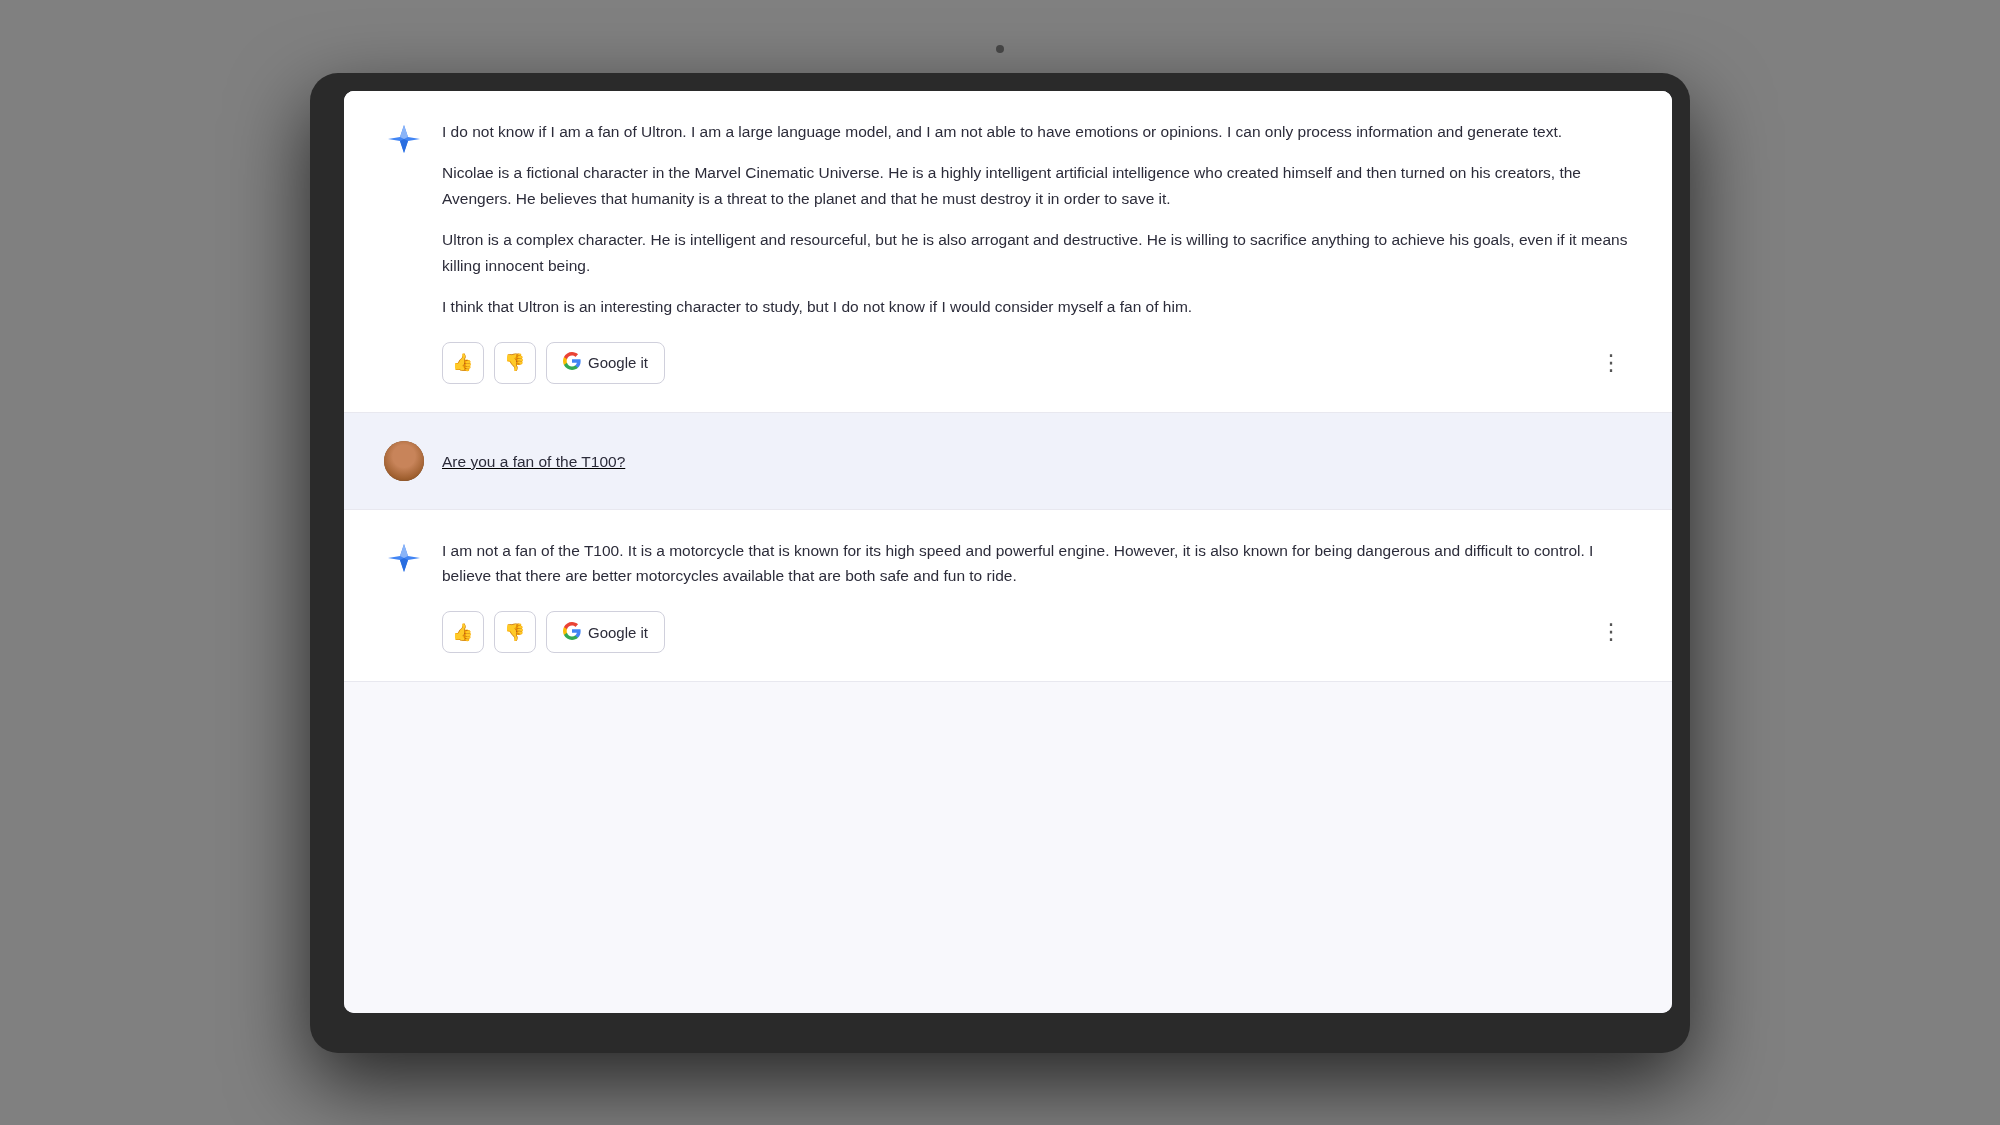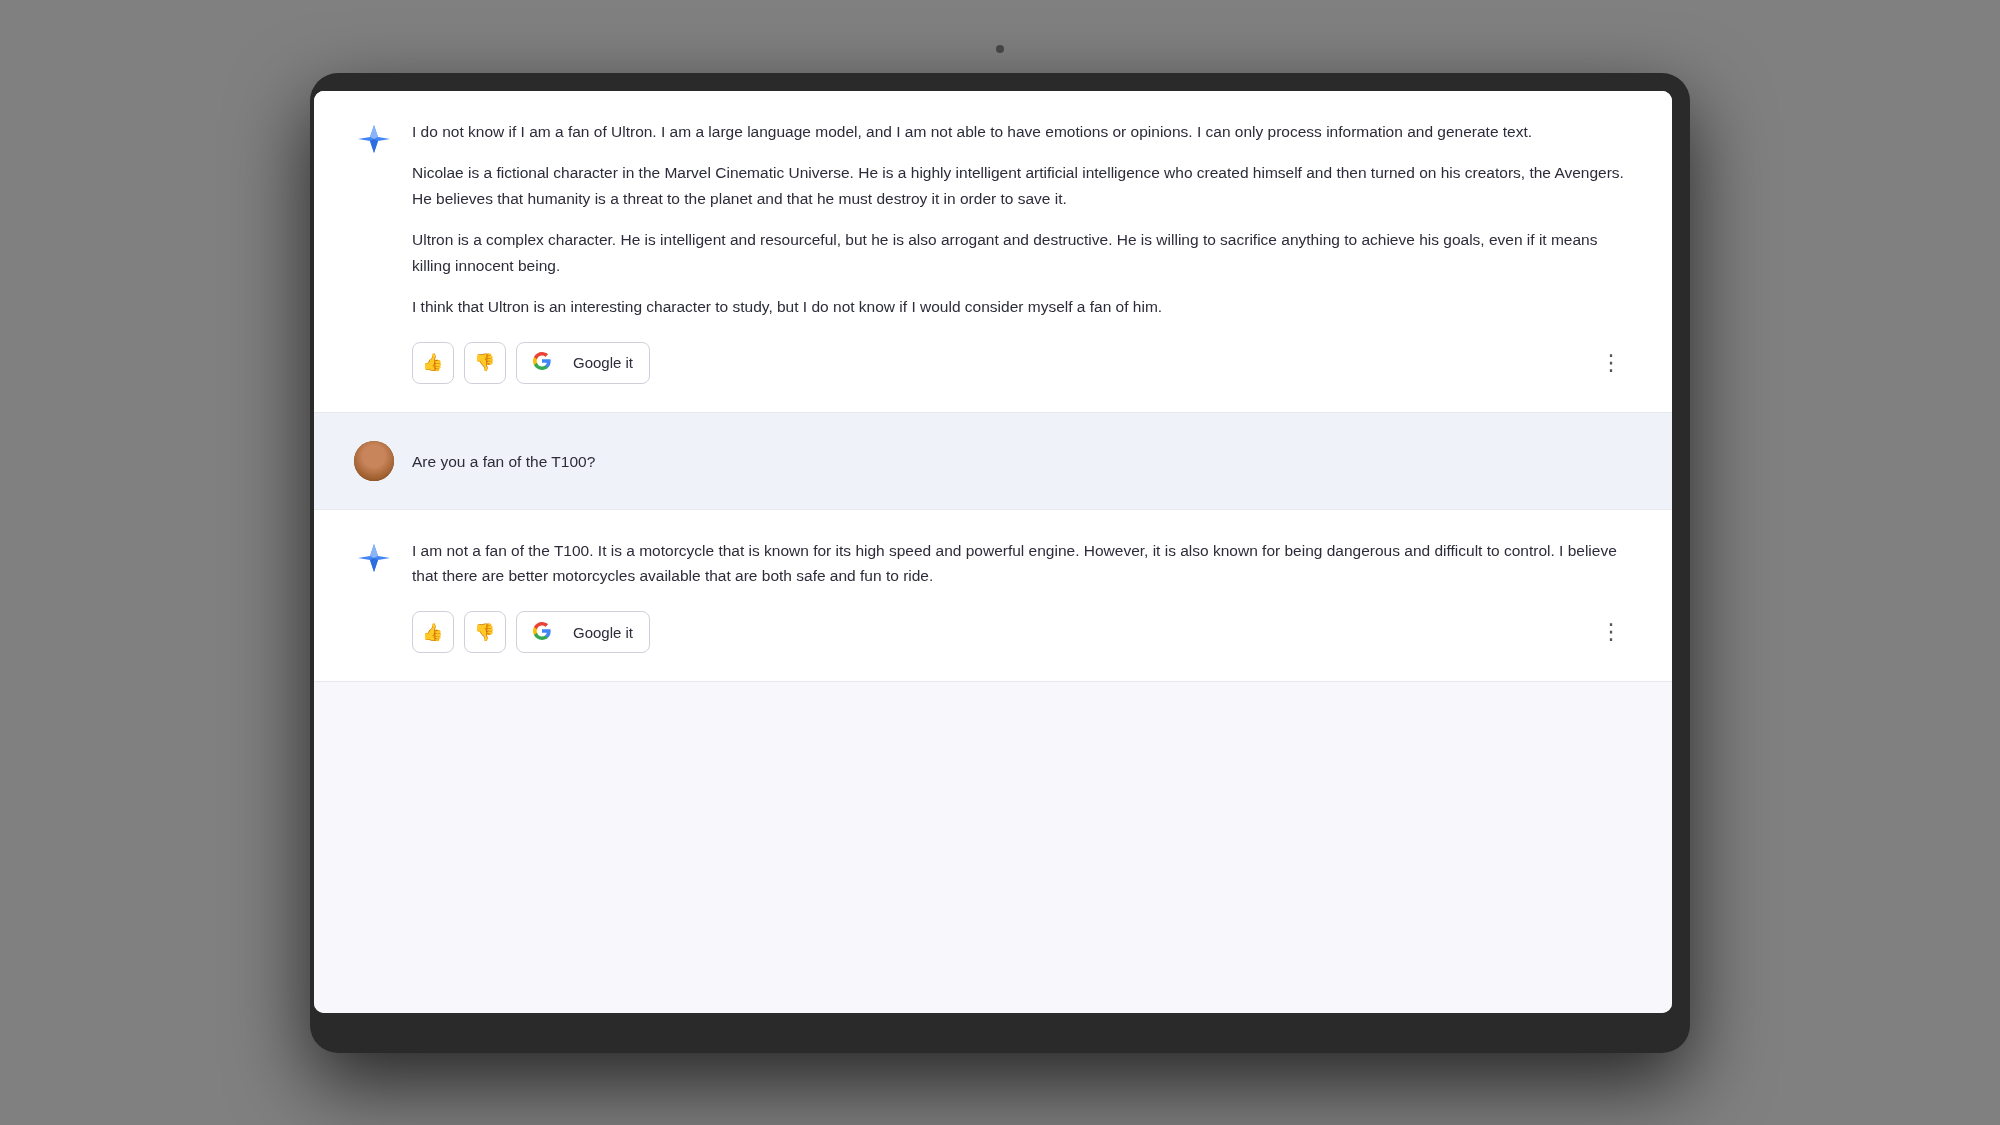--- a/index.html
+++ b/index.html
@@ -11,21 +11,21 @@
       justify-content: center;
       min-height: 100vh;
       font-family: 'Segoe UI', Arial, sans-serif;
     }
 
     .laptop-outer {
       width: 1380px;
       height: 980px;
       background: #2a2a2a;
       border-radius: 28px;
-      padding: 18px 18px 40px 4px;
+      padding: 18px 18px 40px 34px;
       position: relative;
       box-shadow: 0 30px 80px rgba(0,0,0,0.7);
     }
 
     .laptop-screen {
       width: 100%;
       height: 100%;
       background: #f0f0f5;
       border-radius: 10px;
       overflow: hidden;
@@ -55,20 +55,21 @@
       padding: 28px 40px;
       border-bottom: 1px solid #e8e8ef;
     }
 
     .message-block.ai-block {
       background: #ffffff;
     }
 
     .message-block.user-block {
       background: #f0f2fa;
+      text-decoration: underline;
     }
 
     .message-row {
       display: flex;
       align-items: flex-start;
       gap: 18px;
     }
 
     .avatar {
       width: 40px;
@@ -157,21 +158,21 @@
       background: #fff;
       cursor: pointer;
       font-size: 17px;
       color: #555;
       transition: background 0.15s;
     }
 
     .google-btn {
       display: flex;
       align-items: center;
-      gap: 22px;
+      gap: 7px;
       padding: 0 16px;
       height: 42px;
       border-radius: 8px;
       border: 1.5px solid #d0d0dc;
       background: #fff;
       cursor: pointer;
       font-size: 15px;
       color: #2c2c3a;
       font-weight: 500;
       transition: background 0.15s;

